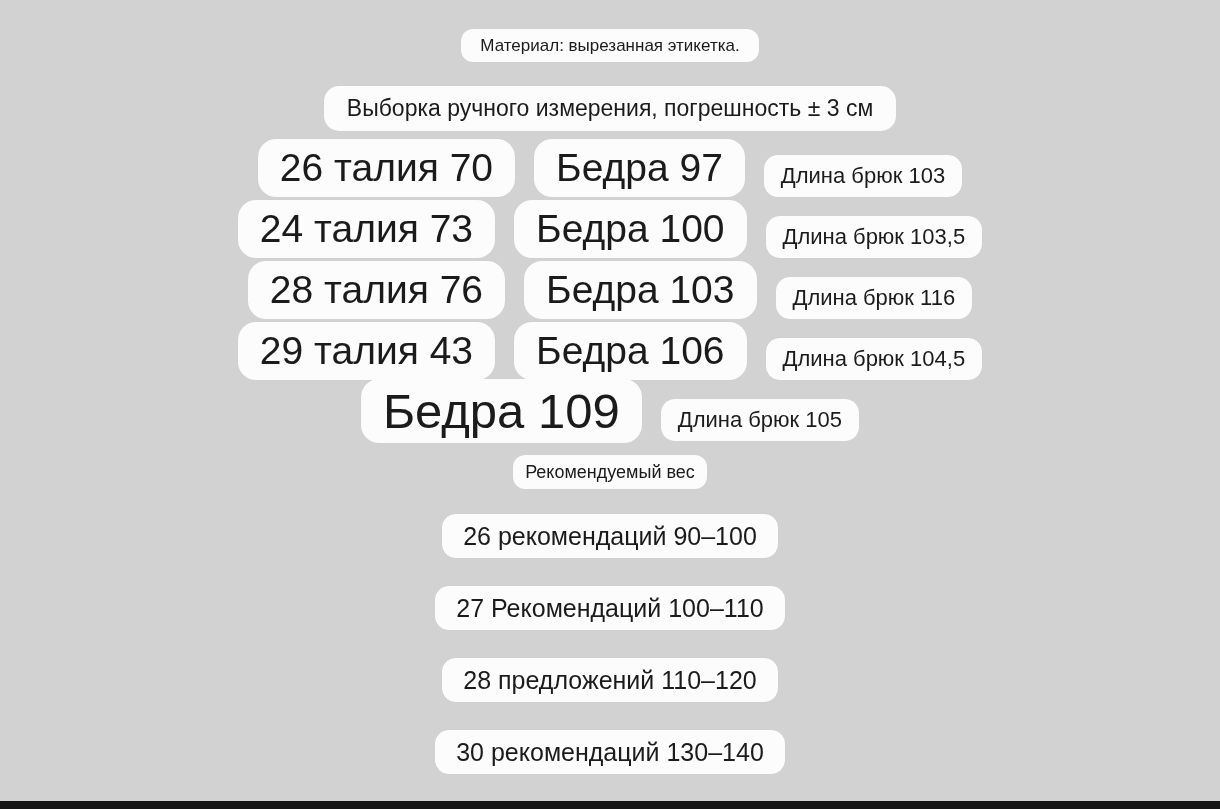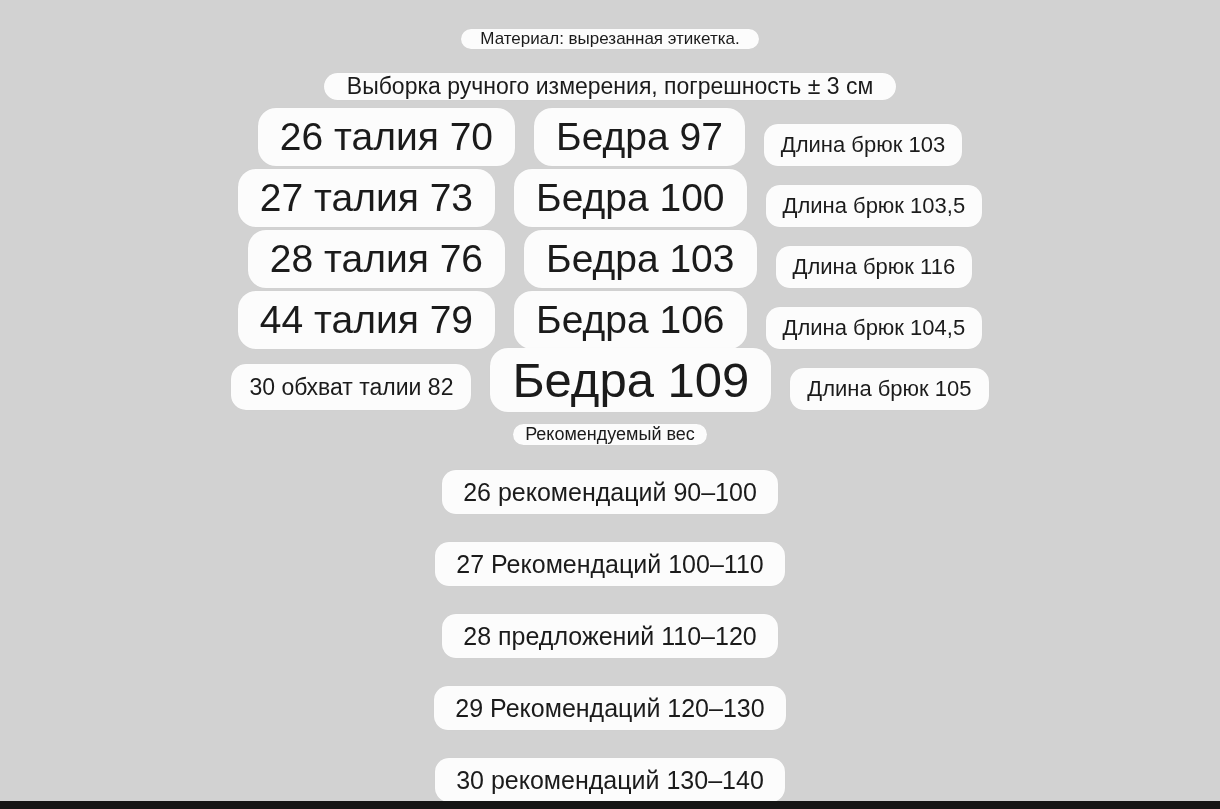--- a/index.html
+++ b/index.html
@@ -96,21 +96,21 @@
       <div class="pill pill-big pill-hips">
         <span>Бедра 97</span>
       </div>
       <div class="pill pill-small pill-length">
         <span>Длина брюк 103</span>
       </div>
     </div>
 
     <div class="size-row">
       <div class="pill pill-big pill-waist">
-        <span>27 талия 73</span>
+        <span>24 талия 73</span>
       </div>
       <div class="pill pill-big pill-hips">
         <span>Бедра 100</span>
       </div>
       <div class="pill pill-small pill-length">
         <span>Длина брюк 103,5</span>
       </div>
     </div>
 
     <div class="size-row">
@@ -120,34 +120,31 @@
       <div class="pill pill-big pill-hips">
         <span>Бедра 103</span>
       </div>
       <div class="pill pill-small pill-length">
         <span>Длина брюк 116</span>
       </div>
     </div>
 
     <div class="size-row">
       <div class="pill pill-big pill-waist">
-        <span>44 талия 79</span>
+        <span>29 талия 43</span>
       </div>
       <div class="pill pill-big pill-hips">
         <span>Бедра 106</span>
       </div>
       <div class="pill pill-small pill-length">
         <span>Длина брюк 104,5</span>
       </div>
     </div>
 
     <div class="size-row row-last">
-      <div class="pill pill-waist">
-        <span>30 обхват талии 82</span>
-      </div>
       <div class="pill pill-big pill-hips">
         <span>Бедра 109</span>
       </div>
       <div class="pill pill-small pill-length">
         <span>Длина брюк 105</span>
       </div>
     </div>
 
   </div>
 
@@ -159,22 +156,19 @@
     <div class="pill pill-weight">
       <span>26 рекомендаций 90–100</span>
     </div>
     <div class="pill pill-weight">
       <span>27 Рекомендаций 100–110</span>
     </div>
     <div class="pill pill-weight">
       <span>28 предложений 110–120</span>
     </div>
     <div class="pill pill-weight">
-      <span>29 Рекомендаций 120–130</span>
-    </div>
-    <div class="pill pill-weight">
       <span>30 рекомендаций 130–140</span>
     </div>
   </div>
 
   <div class="bottom-bar"></div>
 
 </div>
 
 </body></html>

